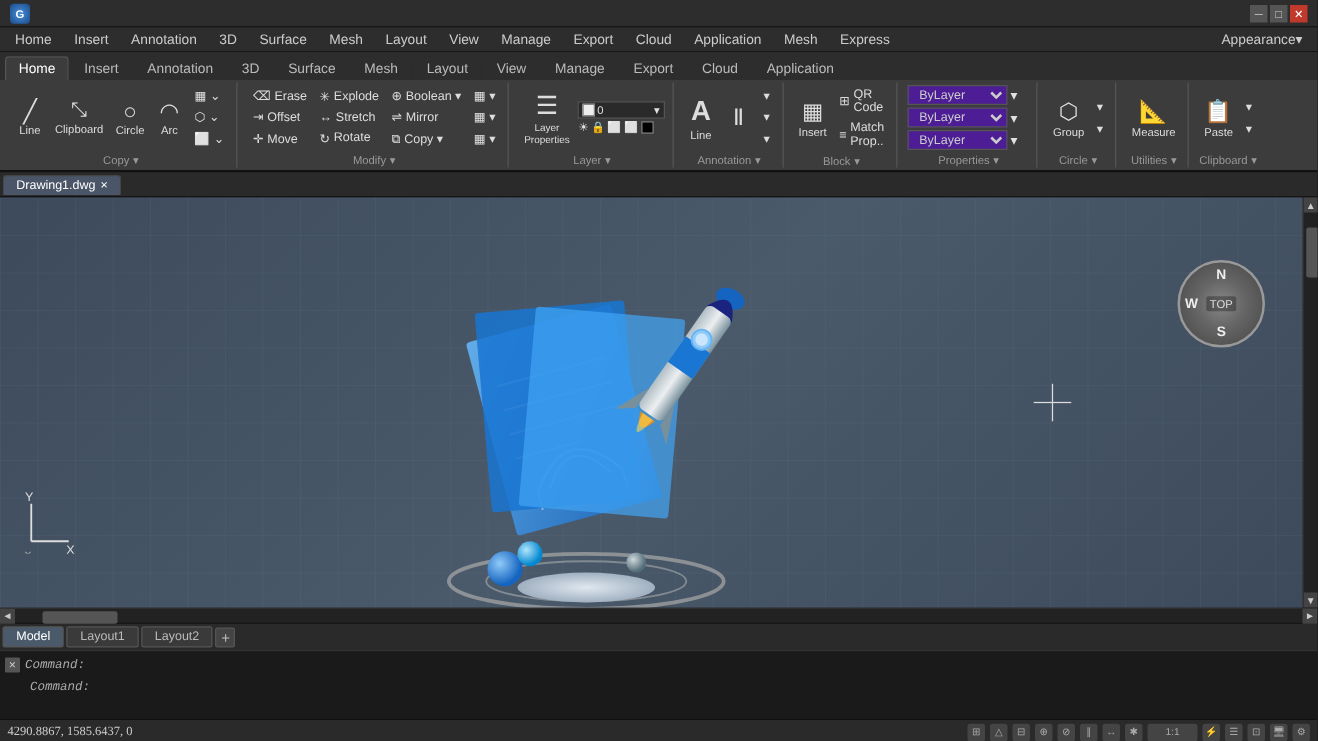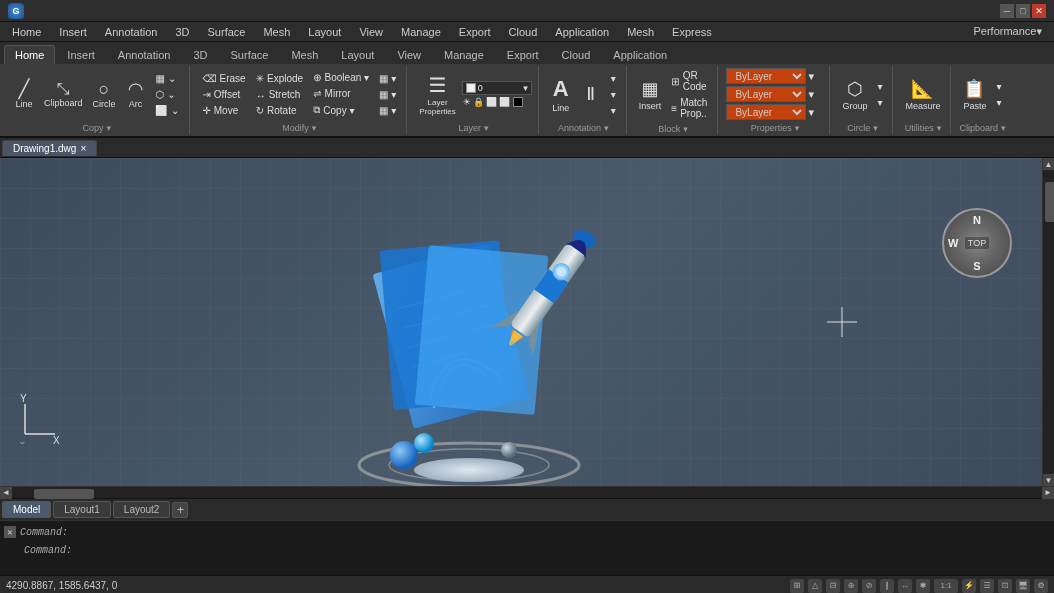--- a/index.html
+++ b/index.html
@@ -126,21 +126,21 @@
       gap: 3px;
       padding: 2px 4px;
       cursor: pointer;
       border-radius: 2px;
       color: #ddd;
       font-size: 10px;
       white-space: nowrap;
     }
     .ribbon-col { display: flex; flex-direction: column; gap: 1px; }
     .prop-dropdown {
-      background: #c2410c;
+      background: #4c1d95;
       border: 1px solid #555;
       color: #ccc;
       padding: 1px 4px;
       font-size: 10px;
       height: 16px;
       min-width: 80px;
     }
 
     
     #canvas-area {
@@ -328,21 +328,21 @@
       padding: 0 6px;
       gap: 8px;
       border-top: 1px solid #111;
       font-size: 9px;
       color: #aaa;
       justify-content: space-between;
     }
     #status-left { display: flex; align-items: center; gap: 6px; }
     #status-right { display: flex; align-items: center; gap: 4px; }
     .status-icon { width: 14px; height: 14px; background: #444; border-radius: 2px; display: flex; align-items: center; justify-content: center; font-size: 8px; cursor: pointer; }
-    .status-coords { color: #ccc; font-family: Liberation Sans, sans-serif; font-size: 10px; }
+    .status-coords { color: #ccc; font-family: Liberation Serif, serif; font-size: 10px; }
 
     
     #v-scroll {
       width: 12px;
       background: #222;
       border-left: 1px solid #333;
       display: flex;
       flex-direction: column;
       align-items: center;
     }
@@ -393,21 +393,21 @@
   <div class="menu-item">Mesh</div>
   <div class="menu-item">Layout</div>
   <div class="menu-item">View</div>
   <div class="menu-item">Manage</div>
   <div class="menu-item">Export</div>
   <div class="menu-item">Cloud</div>
   <div class="menu-item">Application</div>
   <div class="menu-item">Mesh</div>
   <div class="menu-item">Express</div>
   <div style="flex:1;"></div>
-  <div class="menu-item">Performance▾</div>
+  <div class="menu-item">Appearance▾</div>
 </div>
 
 <div id="ribbon">
   <div id="ribbon-tabs">
     <div class="ribbon-tab active">Home</div>
     <div class="ribbon-tab">Insert</div>
     <div class="ribbon-tab">Annotation</div>
     <div class="ribbon-tab">3D</div>
     <div class="ribbon-tab">Surface</div>
     <div class="ribbon-tab">Mesh</div>
@@ -818,20 +818,20 @@
   </div>
   <div id="status-right">
     <div class="status-icon">⊞</div>
     <div class="status-icon">△</div>
     <div class="status-icon">⊟</div>
     <div class="status-icon">⊕</div>
     <div class="status-icon">⊘</div>
     <div class="status-icon">∥</div>
     <div class="status-icon">↔</div>
     <div class="status-icon">✱</div>
-    <div class="status-icon" style="width:24px;">1:1</div>
+    <div class="status-icon" style="width:40px;">1:1</div>
     <div class="status-icon">⚡</div>
     <div class="status-icon">☰</div>
     <div class="status-icon">⊡</div>
     <div class="status-icon">🖥</div>
     <div class="status-icon">⚙</div>
   </div>
 </div>
 
 </body></html>

